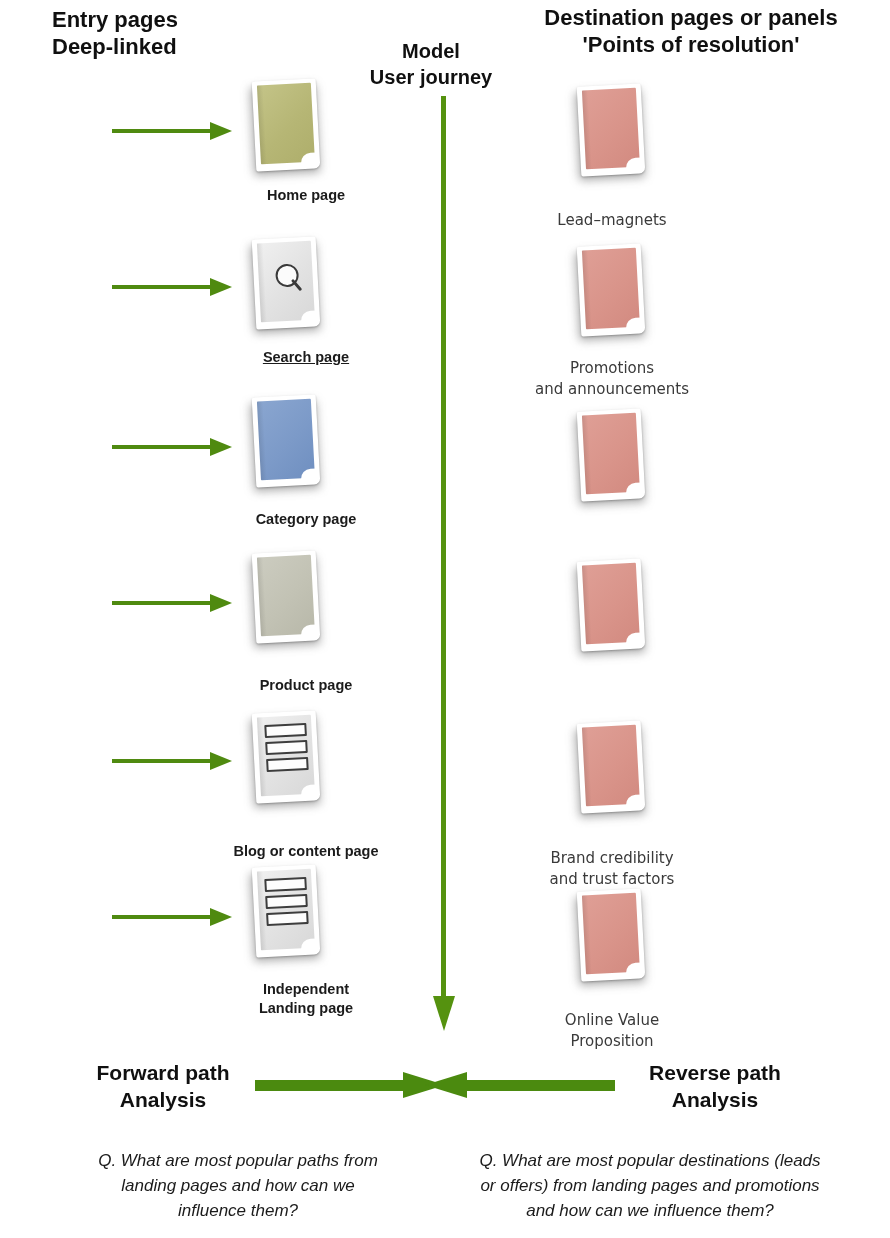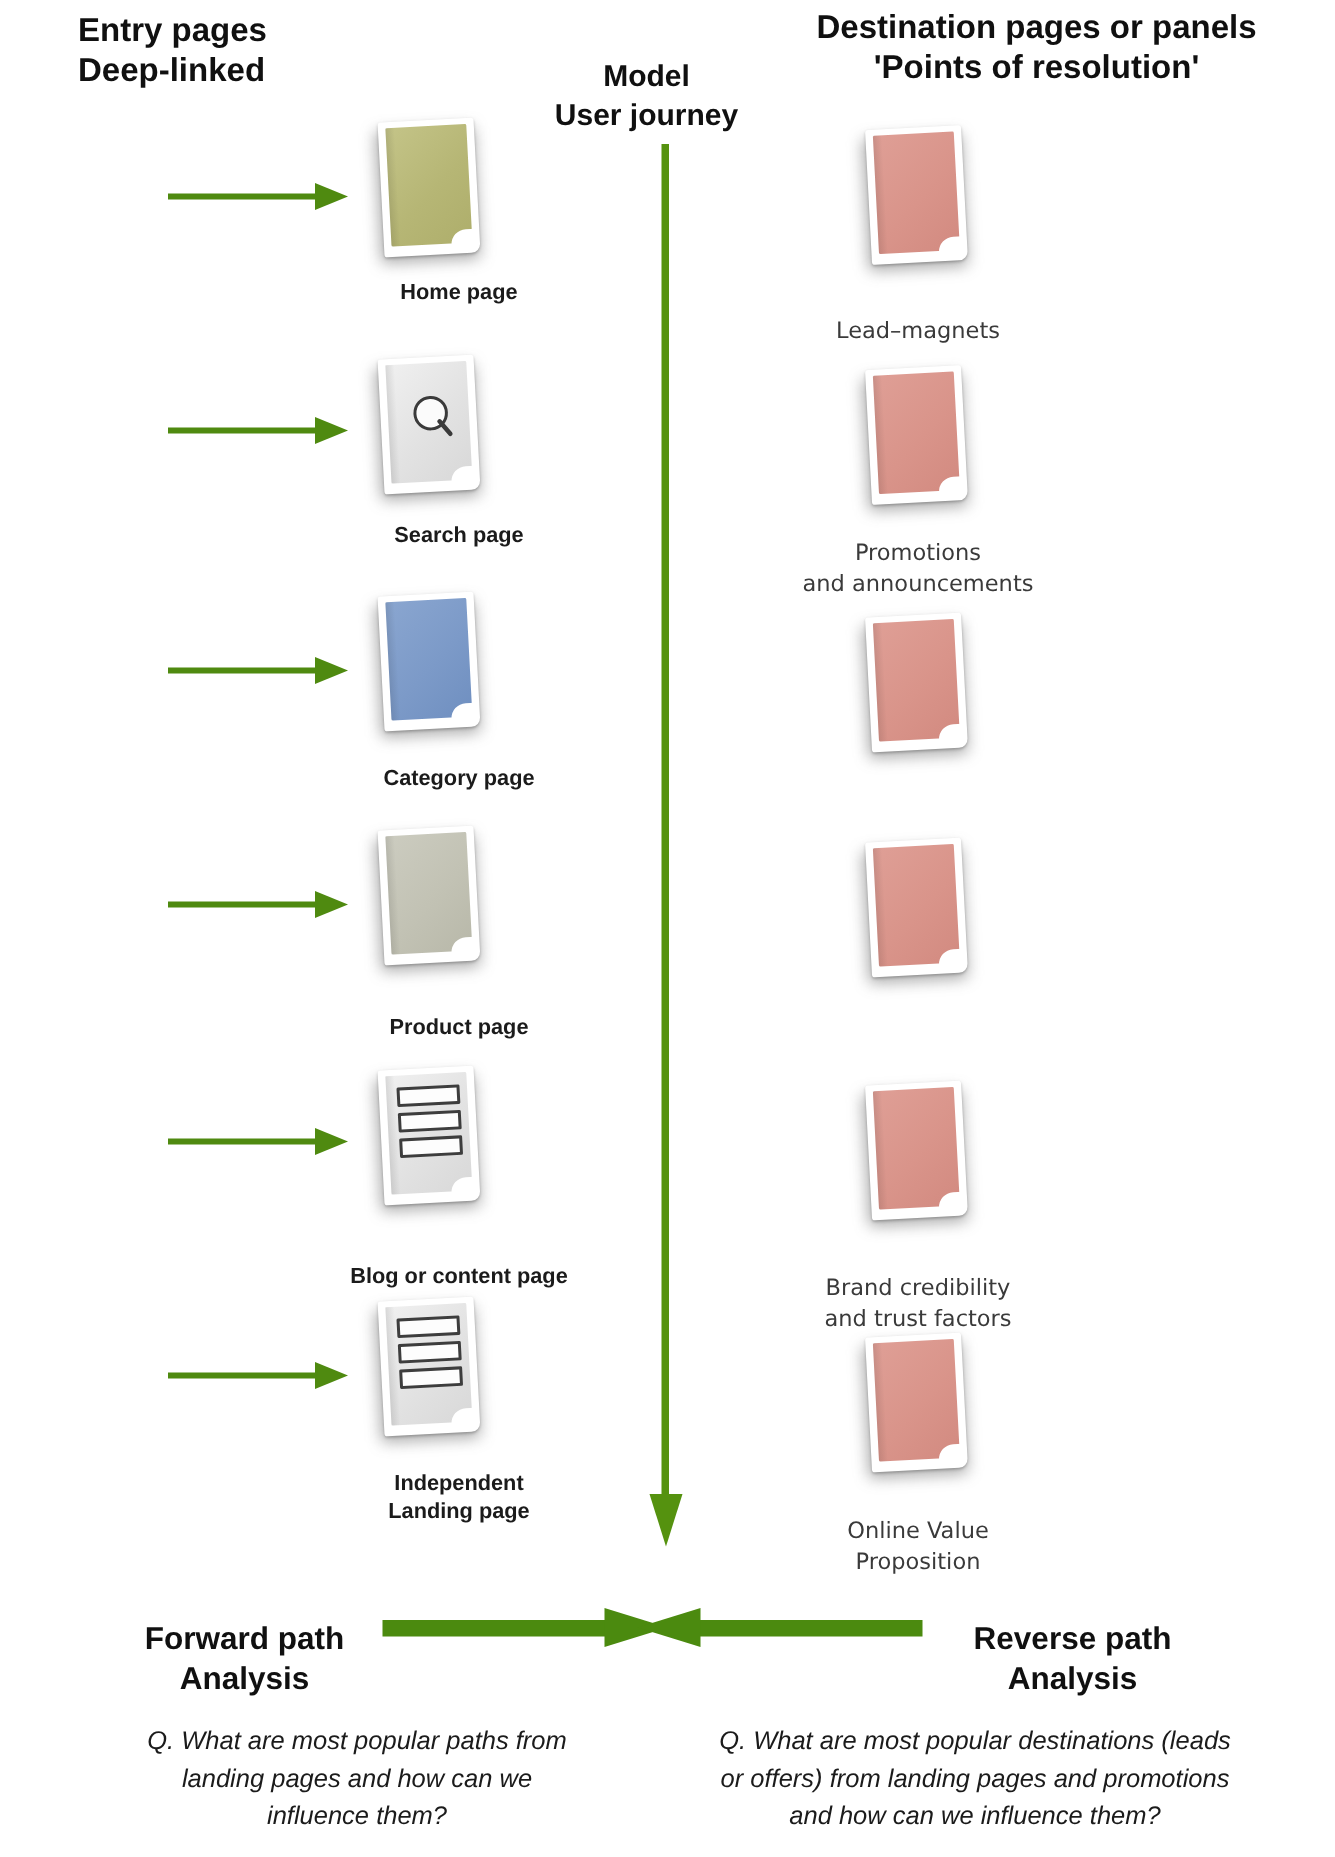--- a/index.html
+++ b/index.html
@@ -278,21 +278,20 @@
   .path-title {
     position: absolute;
     font-family: "Liberation Sans", sans-serif;
     font-weight: bold;
     font-size: 21px;
     line-height: 27px;
     color: #101010;
     width: 230px;
     text-align: center;
     white-space: pre-line;
-    margin-top: 20px;
   }
 
   .question {
     position: absolute;
     font-family: "Liberation Sans", sans-serif;
     font-style: italic;
     font-weight: normal;
     font-size: 17px;
     line-height: 25px;
     color: #1b1b1b;
@@ -342,21 +341,21 @@
     <div class="sheet">
       <div class="fill fill-grey"></div>
       <div class="inner-shade"></div>
       <div class="glyph-search">
         <div class="ring"></div>
         <div class="handle"></div>
       </div>
       <div class="curl"></div>
     </div>
   </div>
-  <div class="label-left" style="left:166px; top:348px;">Search page</div>
+  <div class="label-left" style="left:166px; top:348px;text-decoration:underline;">Search page</div>
 
   <div class="entry-arrow" style="left:112px; top:438px;">
     <div class="shaft"></div>
     <div class="head"></div>
   </div>
   <div class="doc" style="left:250px; top:396px;">
     <div class="shadow"></div>
     <div class="sheet">
       <div class="fill fill-blue"></div>
       <div class="inner-shade"></div>

